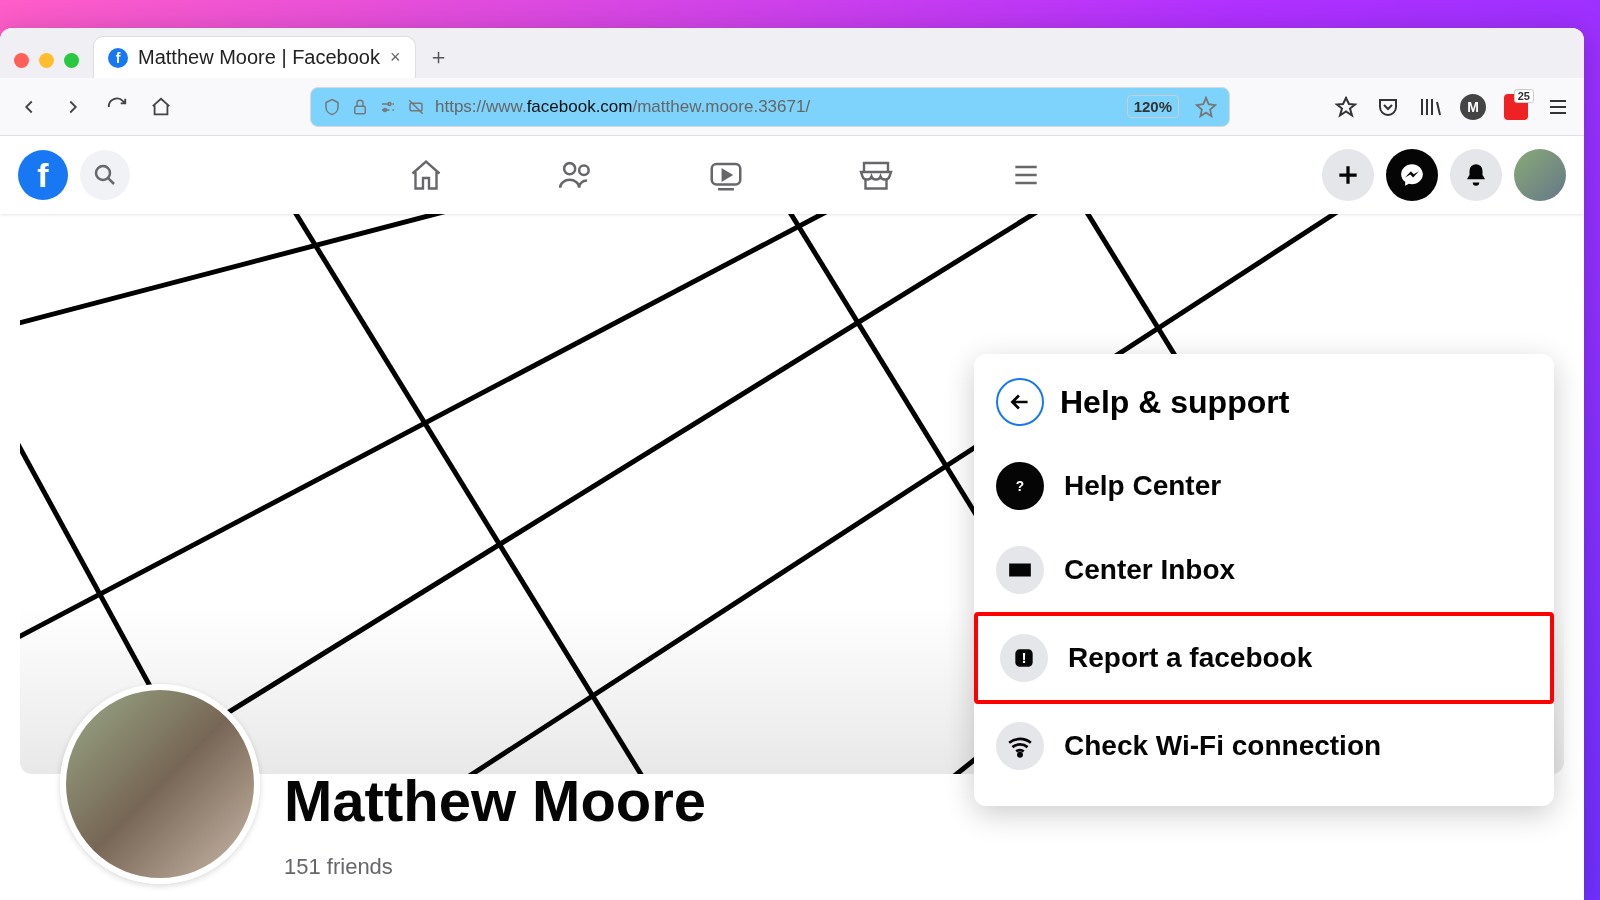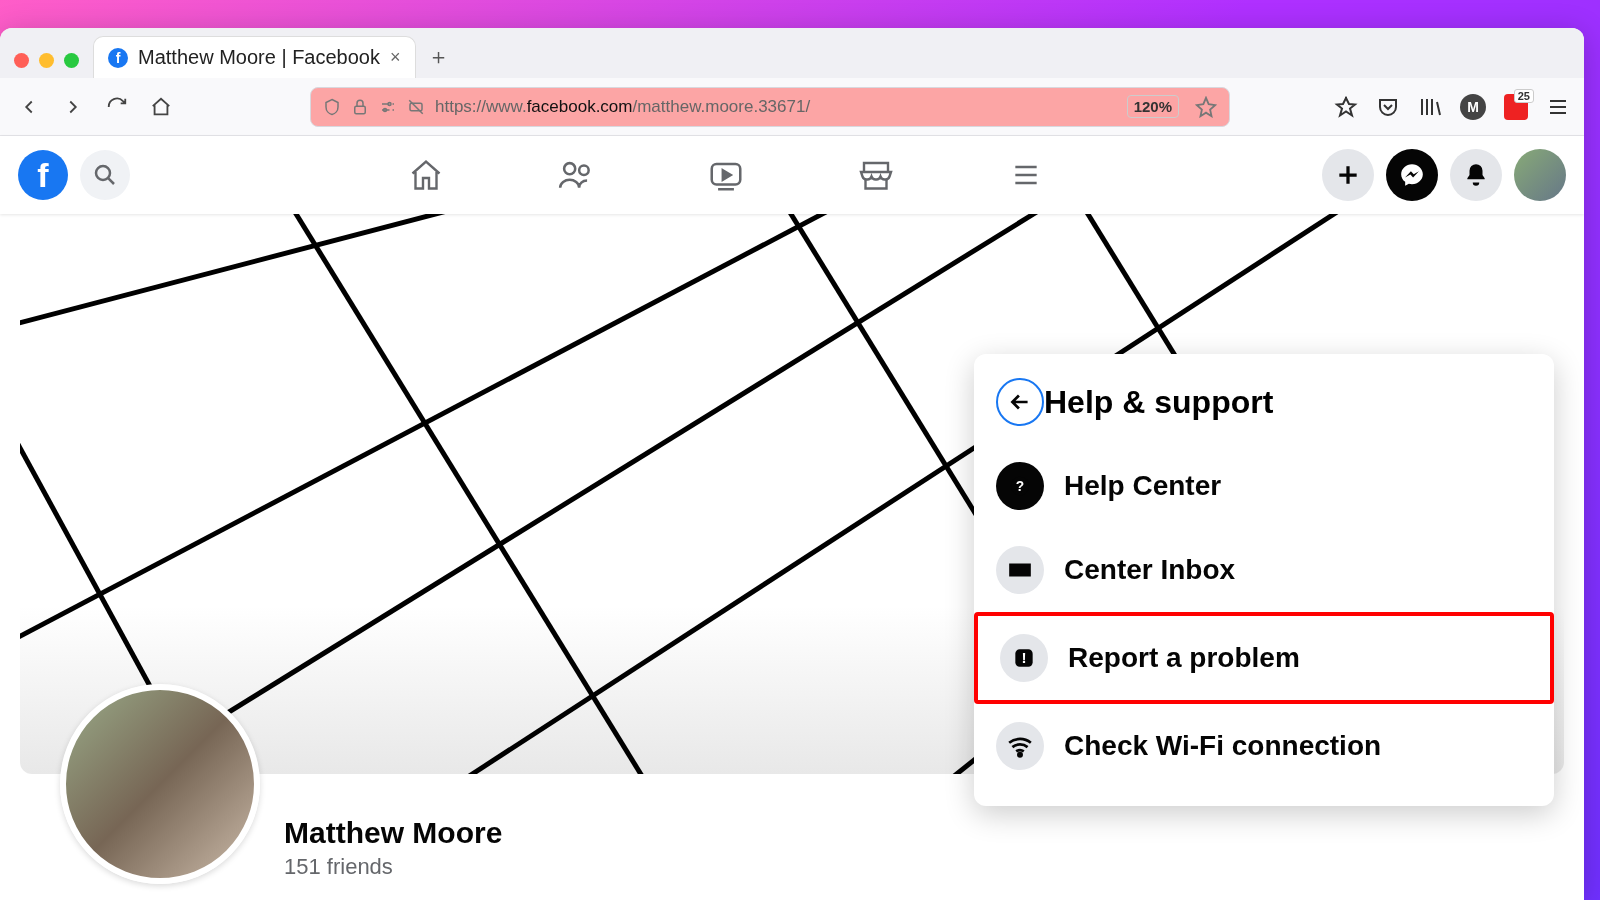--- a/index.html
+++ b/index.html
@@ -10,21 +10,21 @@
 .tl { width: 15px; height: 15px; border-radius: 50%; } .tl.min { background: #ffbd2e; } .tl.max { background: #28c940; }
 .tl.closeR { background: #ff5f57; }
 .tab { display: flex; align-items: center; background: #fff; border-radius: 10px 10px 0 0; height: 42px; padding: 0 14px; gap: 10px; border: 1px solid #ddd; border-bottom: none; min-width: 280px; }
 .tab .favicon { width: 20px; height: 20px; border-radius: 50%; background: #1877f2; display:flex; align-items:center; justify-content:center; color:#fff; font-weight:900; font-size:14px;}
 .tab .title { font-size: 20px; color: #222; flex: 1; white-space: nowrap; overflow: hidden; text-overflow: ellipsis; }
 .tab .closex { color: #666; font-size: 18px; }
 .newtab { width: 34px; height: 34px; display:flex;align-items:center;justify-content:center; color:#555; font-size:22px; margin-left:6px; margin-bottom:4px; border-radius:6px; }
 .url-bar { height: 58px; background: #f9f9fb; border-bottom: 1px solid #e4e4e8; display: flex; align-items: center; padding: 0 14px; gap: 14px; }
 .nav-btn { color: #444; display:flex; align-items:center; justify-content:center; width:30px; height:30px; }
 .nav-btn svg { width: 22px; height: 22px; stroke: currentColor; fill: none; stroke-width: 2; }
-.url-field { flex: 1; max-width: 920px; height: 40px; background: #fca5a5; border: 1px solid #d8d8de; border-radius: 8px; display: flex; align-items: center; padding: 0 12px; gap: 10px; font-size: 17px; color: #666; margin-left:120px;}
+.url-field { flex: 1; max-width: 920px; height: 40px; background: #7dd3fc; border: 1px solid #d8d8de; border-radius: 8px; display: flex; align-items: center; padding: 0 12px; gap: 10px; font-size: 17px; color: #666; margin-left:120px;}
 .url-field .seg { display:inline; }
 .url-field .domain { color:#111; font-weight:500; }
 .zoom-badge { font-size: 15px; font-weight: 600; color:#333; border:1px solid #ccc; border-radius:4px; padding:2px 6px; margin-left:auto;}
 .star { color:#888; }
 .right-icons { display:flex; gap:18px; align-items:center; margin-left:auto; }
 .right-icons .ic { width:24px; height:24px; color:#333; display:flex;align-items:center;justify-content:center;}
 .avatar-circle { width:26px;height:26px;border-radius:50%;background:#444;color:#fff;font-size:14px;display:flex;align-items:center;justify-content:center;font-weight:600;}
 .ext-badge { position:relative; }
 .ext-badge .shield{ width:24px;height:26px;background:#e22;border-radius:4px;}
 .ext-badge .num{ position:absolute;top:-6px;right:-6px;background:#fff;border:1px solid #ccc;color:#333;font-size:11px;padding:0 3px;border-radius:3px;font-weight:600;}
@@ -38,24 +38,24 @@
 .rc { width:52px;height:52px;border-radius:50%;background:#e4e6ea;display:flex;align-items:center;justify-content:center;color:#050505; }
 .rc.dark { background:#050505; color:#fff;}
 .rc.avatar{ background: linear-gradient(135deg,#8a7,#678); padding:0; overflow:hidden;}
 .profile-area { position:relative; }
 .cover { height: 560px; margin: 0 20px; border-radius: 0 0 12px 12px; background: linear-gradient(to bottom, #ffffff 0%, #ffffff 70%, #e8e8e8 100%); position:relative; overflow:hidden; }
 .cover svg { position:absolute; inset:0; width:100%; height:100%; }
 .edit-cover { position:absolute; bottom:22px; right:42px; background:#fff; border-radius:8px; padding:12px 18px; display:flex; align-items:center; gap:10px; font-size:20px; font-weight:600; box-shadow:0 1px 2px rgba(0,0,0,.2); z-index:3;}
 .profile-row { display:flex; align-items:flex-end; padding:0 60px; margin-top:-90px; position:relative; z-index:3; }
 .profile-pic { width:200px;height:200px;border-radius:50%;border:6px solid #fff;background:linear-gradient(135deg,#9a8,#765,#cba);box-shadow:0 2px 6px rgba(0,0,0,.15); }
 .profile-info { margin-left:24px; padding-bottom:4px; }
-.profile-name { font-size:30px; font-weight:800; color:#050505; }
-.friends { font-size:22px; color:#65676b; font-weight:500; margin-top:4px;}
+.profile-name { font-size:58px; font-weight:800; color:#050505; }
+.friends { font-size:22px; color:#65676b; font-weight:500; margin-top:20px;}
 .dropdown { position:absolute; top:218px; right:30px; width:580px; background:#fff; border-radius:12px; box-shadow:0 8px 30px rgba(0,0,0,.2); padding:18px 0; z-index:20; }
-.dd-header { display:flex; align-items:center; gap:0; padding:6px 22px 18px 22px; }
+.dd-header { display:flex; align-items:center; gap:16px; padding:6px 22px 18px 22px; }
 .back-circ { width:48px;height:48px;border-radius:50%;border:2.5px solid #1877f2;display:flex;align-items:center;justify-content:center;color:#050505;}
 .dd-title { font-size:32px; font-weight:800; }
 .dd-item { display:flex; align-items:center; gap:20px; padding:18px 22px; cursor:pointer; }
 .dd-icon { width:48px;height:48px;border-radius:50%;background:#e4e6ea;display:flex;align-items:center;justify-content:center;color:#050505;}
 .dd-label { font-size:28px; font-weight:600; color:#050505; }
 .highlight { border:4px solid #ff0000; border-radius:4px; }
 .watermark { position:absolute; bottom:80px; right:40px; font-size:70px; font-weight:900; color:#888; font-style:italic; opacity:.6; z-index:2; letter-spacing:-4px; font-family: Georgia, serif;}
 .url-ic { width:18px;height:18px; color:#777; }
 </style>
 </head>
@@ -279,21 +279,21 @@
         <div class="dd-label">Center Inbox</div>
       </div>
 
       <div class="dd-item highlight">
         <div class="dd-icon">
             <svg width="26" height="26" viewBox="0 0 24 24" fill="currentColor">
               <rect x="4" y="4" width="16" height="16" rx="4" fill="#050505"></rect>
               <text x="12" y="17" text-anchor="middle" font-size="14" fill="#fff" font-weight="900">!</text>
             </svg>
           </div>
-        <div class="dd-label">Report a problem</div>
+        <div class="dd-label">Report a facebook</div>
       </div>
 
       <div class="dd-item">
         <div class="dd-icon">
             <svg width="26" height="26" viewBox="0 0 24 24" fill="none" stroke="#050505" stroke-width="2.5">
               <path d="M2 9a16 16 0 0 1 20 0M5 13a11 11 0 0 1 14 0M8.5 17a6 6 0 0 1 7 0"></path>
               <circle cx="12" cy="20" r="1.5" fill="#050505"></circle>
             </svg>
           </div>
         <div class="dd-label">Check Wi-Fi connection</div>

